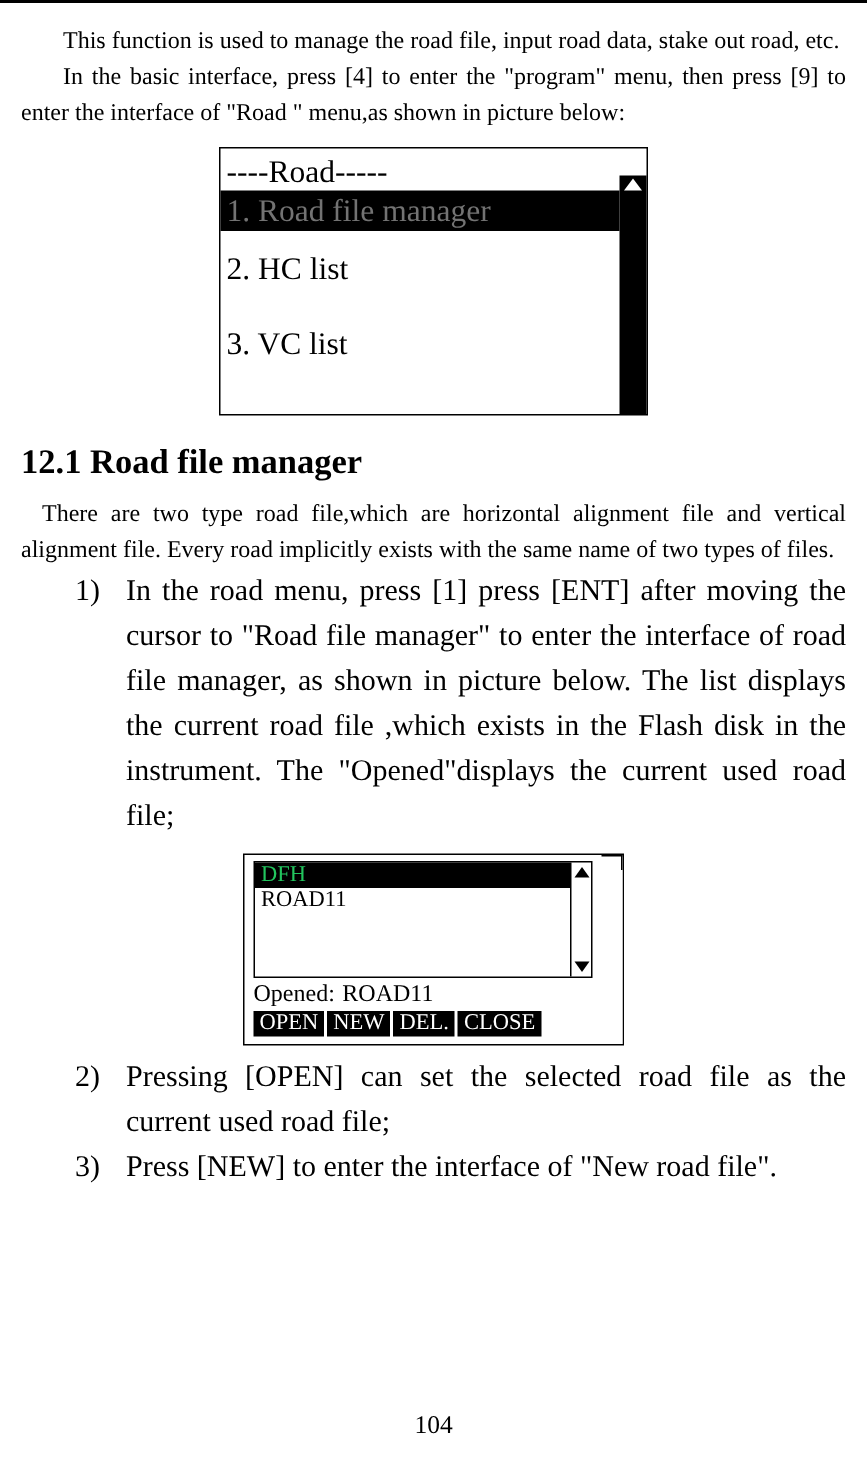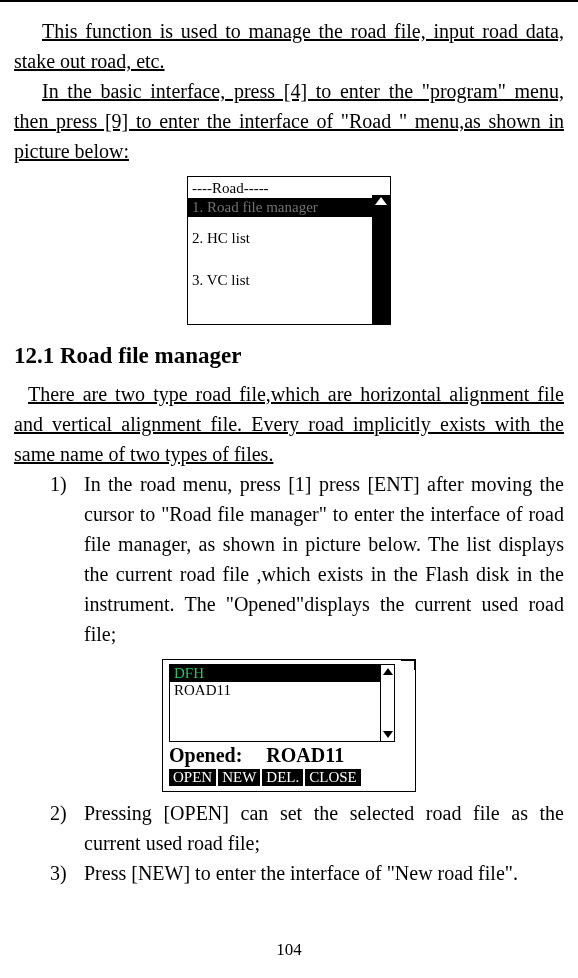--- a/index.html
+++ b/index.html
@@ -22,47 +22,46 @@
     font-size: 27px;
     margin: 14px 0 10px 0;
   }
   h2.subsection {
     font-family: Liberation Serif, serif;
     font-weight: bold;
     font-size: 23px;
     margin: 18px 0 10px 0;
   }
   p.body {
-    font-size: 20px;
+    font-size: 16px;
     line-height: 1.5;
     text-align: justify;
-    text-decoration: underline;
   }
   p.indent { text-indent: 28px; }
   .ol-block {
     font-size: 20px;
     line-height: 1.5;
     text-align: justify;
     padding-left: 70px;
     position: relative;
   }
   .ol-block .num {
     position: absolute;
     left: 36px;
   }
   .figure-wrap {
     display: flex;
     justify-content: center;
     margin: 10px 0 6px 0;
   }
   .menu-box {
-    width: 204px;
+    width: 286px;
     border: 1.5px solid #000;
     font-family: "Times New Roman", Times, serif;
-    font-size: 15px;
+    font-size: 21px;
     line-height: 1.25;
     position: relative;
     background: #fff;
   }
   .menu-box .header-line { padding: 2px 4px 0 4px; }
   .menu-box .sel {
     background: #000;
     color: #737373;
     padding: 0 4px;
     margin-right: 18px;
@@ -128,24 +127,23 @@
   .file-box .outer-sb {
     position: absolute; top: 0; right: 0; width: 14px; height: 100%;
     background: #fff;
   }
   .file-box .outer-sb .hitch {
     position:absolute; top:0; right:0; width:14px; height:10px;
     border:1.5px solid #000; border-bottom:none; border-left:none;
   }
   .file-box .status {
     padding: 2px 6px 2px 6px;
-    font-size: 20px;
+    font-size: 16px;
     display:flex;
-    gap: 24px;
-    font-weight: bold;
+    gap: 5px;
   }
   .file-box .btn-row {
     display: flex;
     gap: 2px;
     padding: 0 6px 5px 6px;
   }
   .file-box .btn-row .btn {
     background: #000; color: #fff;
     font-size: 15px;
     padding: 0 4px;

